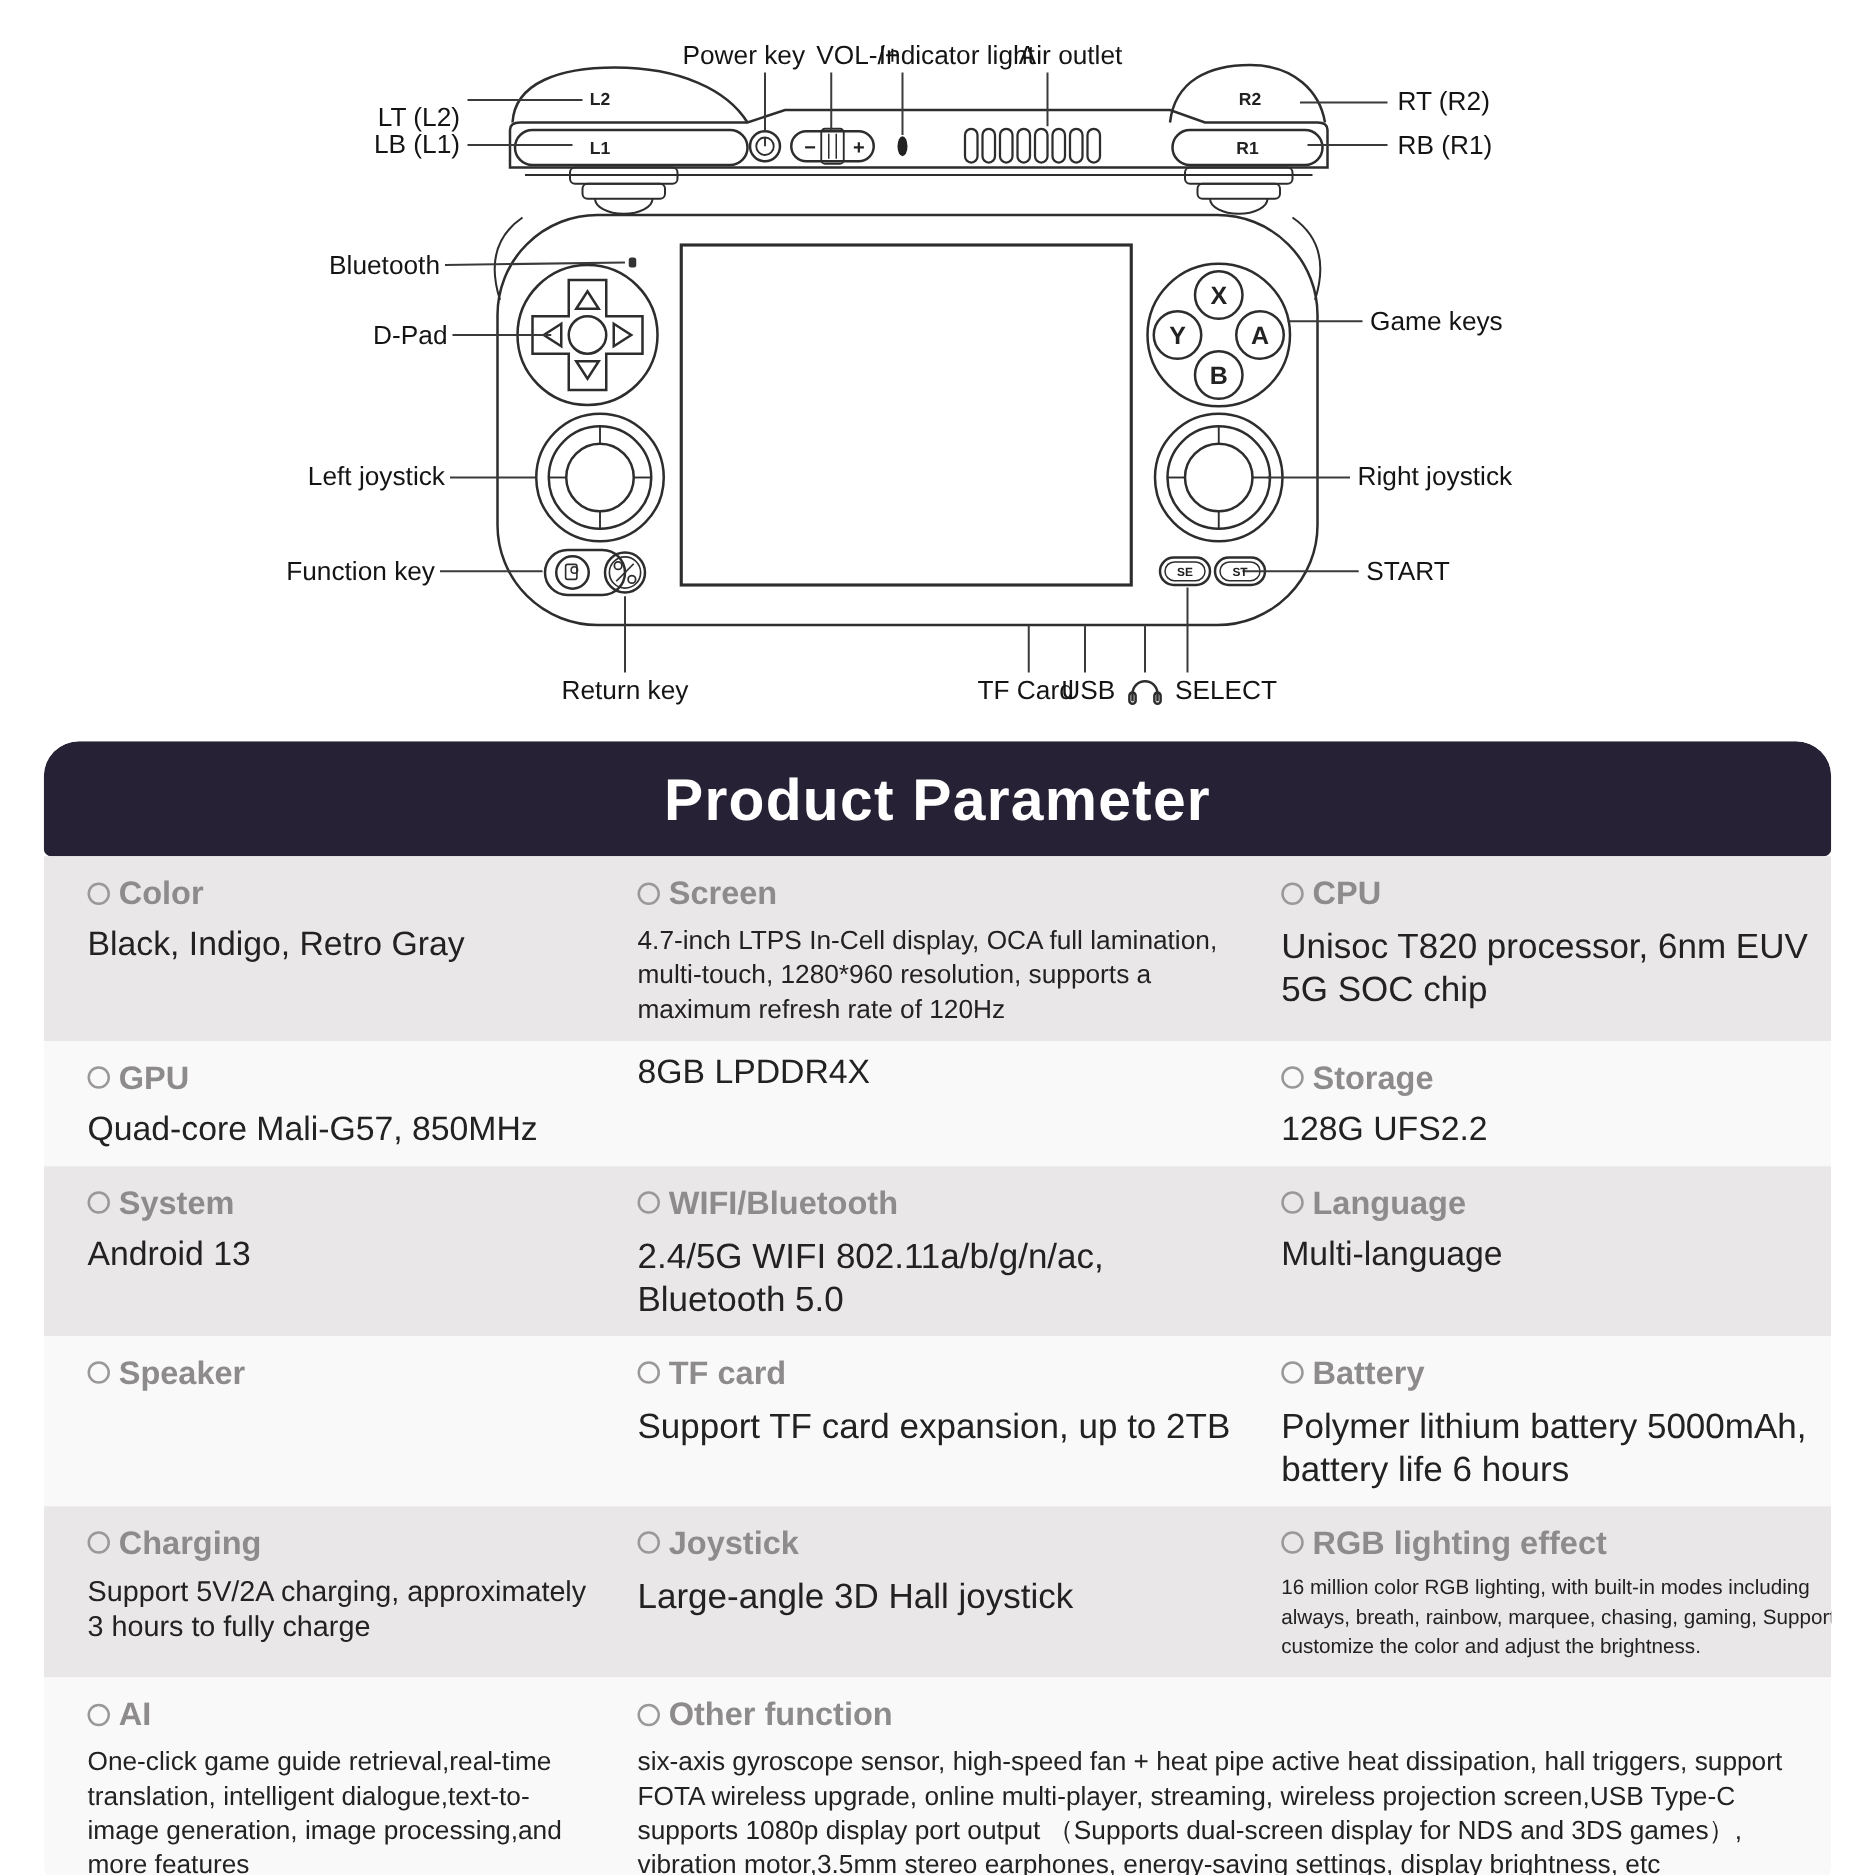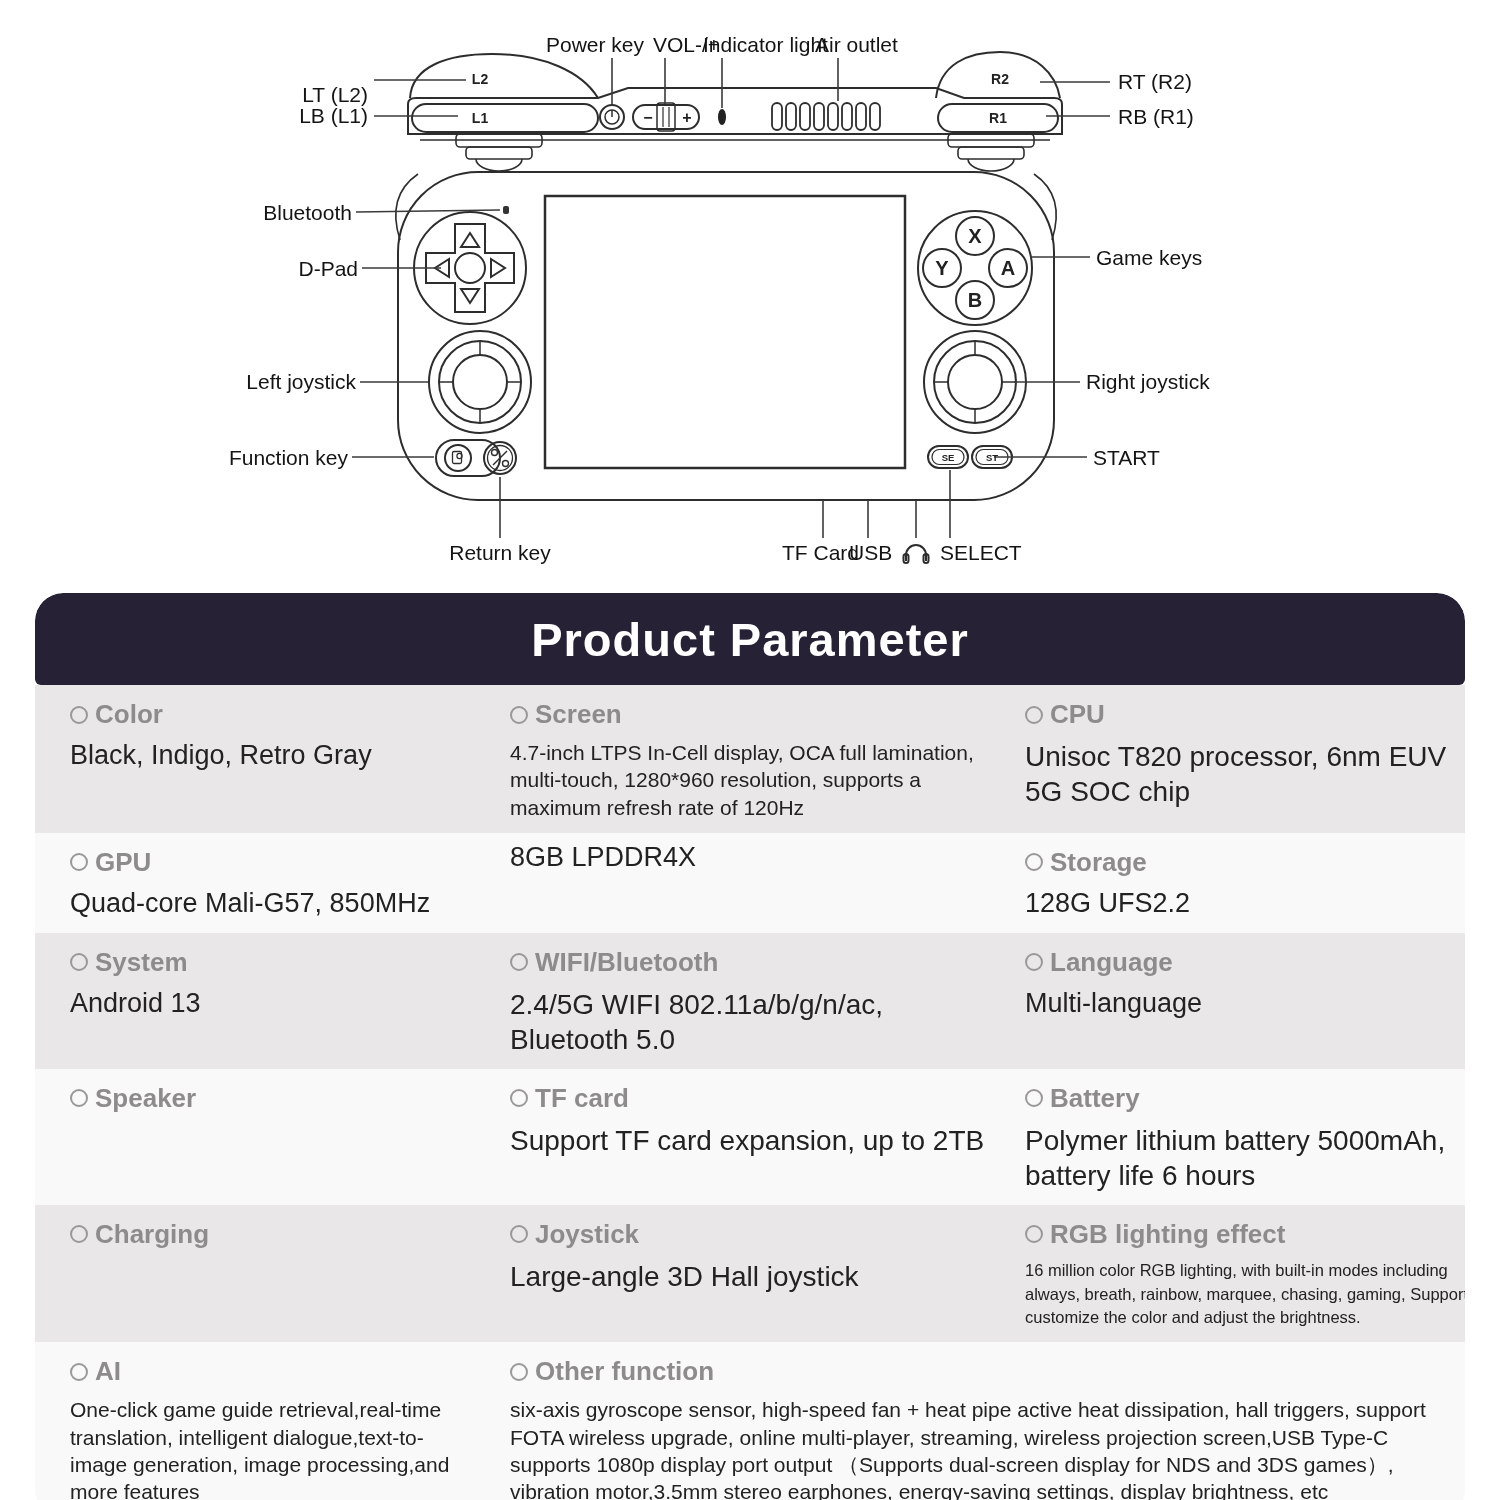--- a/index.html
+++ b/index.html
@@ -332,20 +332,21 @@
         <div class="cell-value md">Polymer lithium battery 5000mAh, battery life 6 hours</div>
       </div>
     </div>
 
     <div class="row alt">
       <div class="cell">
         <div class="cell-label">
             <span class="ring"></span>
             <span>Charging</span>
           </div>
+        <div class="cell-value md2">Support 5V/2A charging, approximately 3 hours to fully charge</div>
       </div>
       <div class="cell">
         <div class="cell-label">
             <span class="ring"></span>
             <span>Joystick</span>
           </div>
         <div class="cell-value md">Large-angle 3D Hall joystick</div>
       </div>
       <div class="cell">
         <div class="cell-label">

